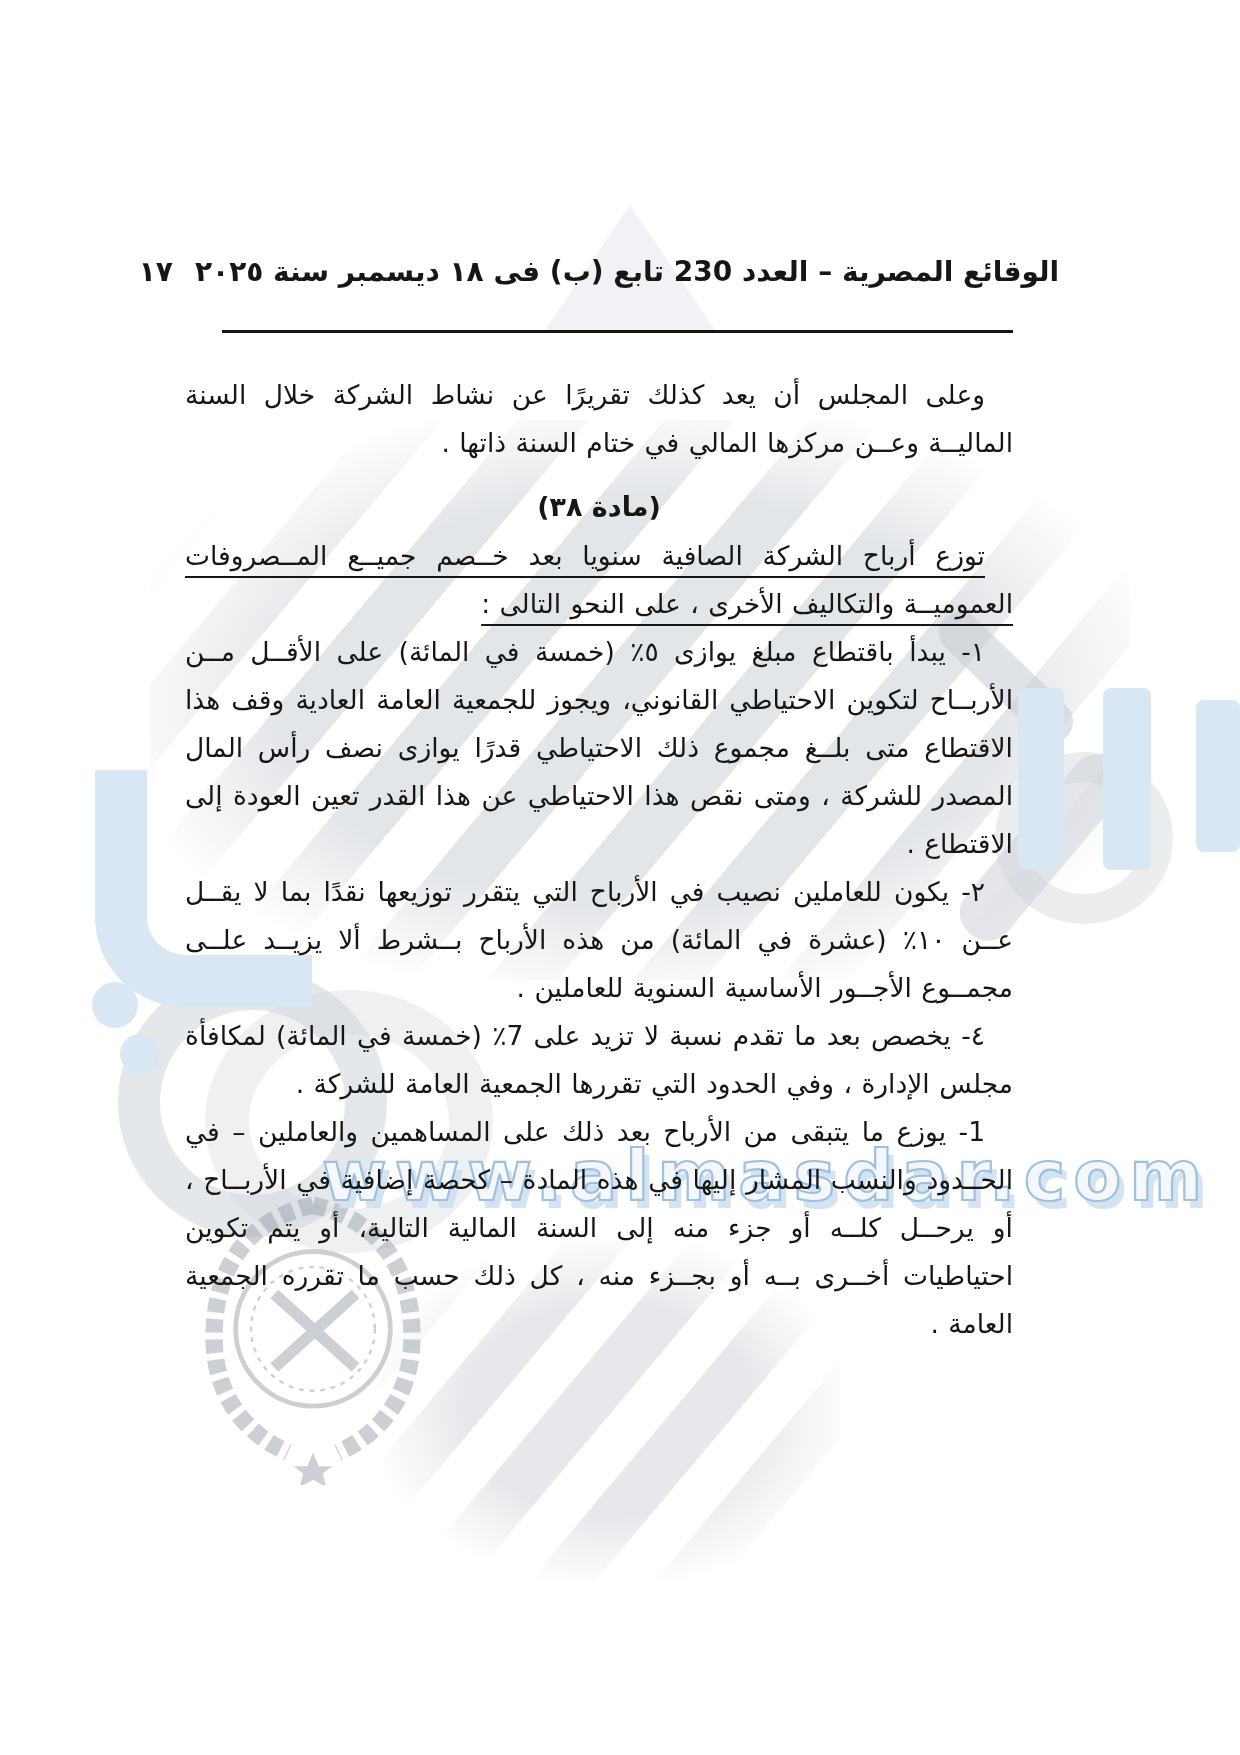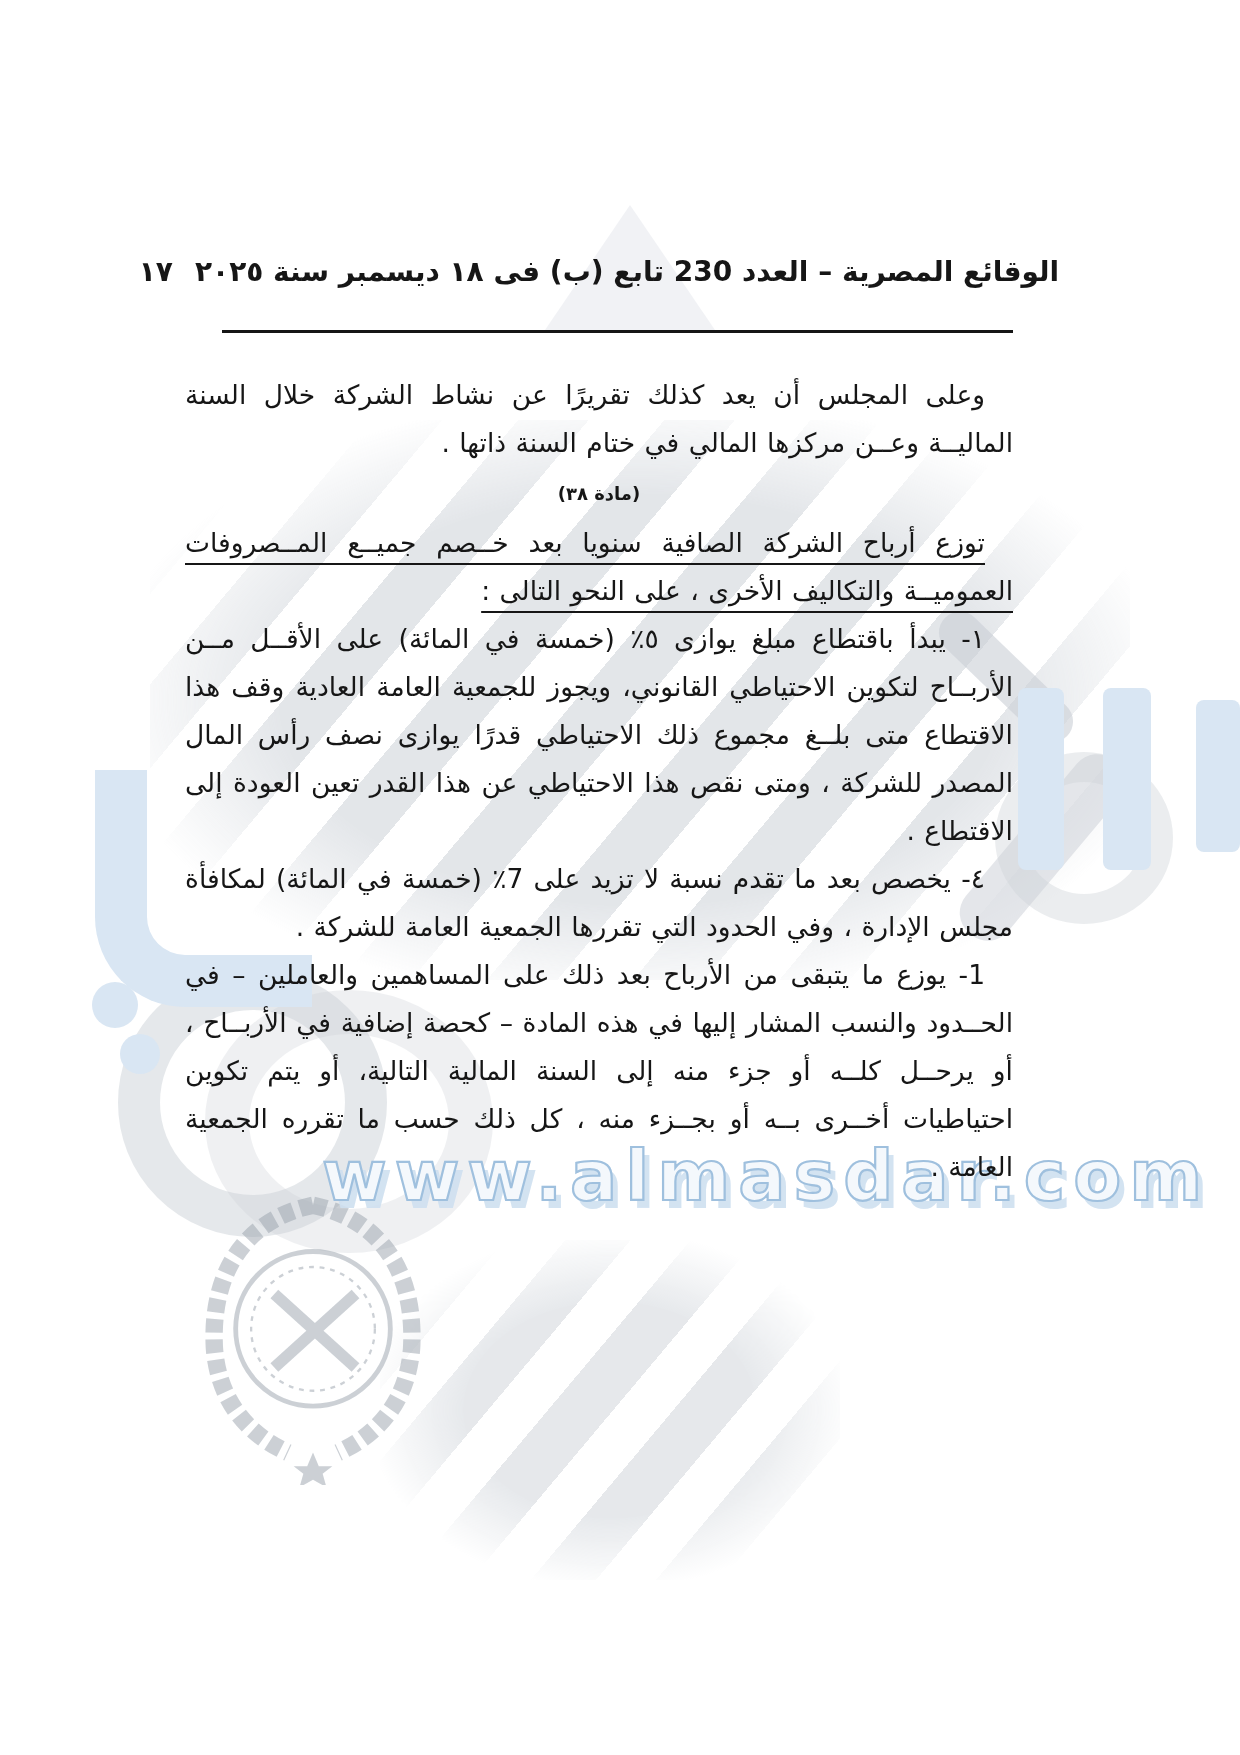--- a/index.html
+++ b/index.html
@@ -75,22 +75,22 @@
     text-align:justify;text-indent:28px;
     word-spacing:1px;
   }
   .para.first{margin-top:38px;}
   .underlined{
     text-decoration:underline;
     text-underline-offset:11px;
     text-decoration-thickness:1.5px;
   }
   .art-heading{
-    margin:4px 0 2px 0;text-align:center;
-    font-size:18px;font-weight:700;line-height:46px;
+    margin:17px 0 2px 0;text-align:center;
+    font-size:27px;font-weight:700;line-height:46px;
   }
 </style>
 </head>
 <body>
 
 <div class="page">
 
   <div class="wm">
     <div class="tri"></div>
     <div class="stripes"></div>
@@ -133,17 +133,18 @@
 
     <div class="hdr-rule"></div>
 
     <p class="para first">وعلى المجلس أن يعد كذلك تقريرًا عن نشاط الشركة خلال السنة الماليــة وعــن مركزها المالي في ختام السنة ذاتها .</p>
 
     <h2 class="art-heading">(مادة ٣٨)</h2>
 
     <p class="para underlined">توزع أرباح الشركة الصافية سنويا بعد خــصم جميــع المــصروفات العموميــة والتكاليف الأخرى ، على النحو التالى :</p>
 
     <p class="para">١- يبدأ باقتطاع مبلغ يوازى ٥٪ (خمسة في المائة) على الأقــل مــن الأربــاح لتكوين الاحتياطي القانوني، ويجوز للجمعية العامة العادية وقف هذا الاقتطاع متى بلــغ مجموع ذلك الاحتياطي قدرًا يوازى نصف رأس المال المصدر للشركة ، ومتى نقص هذا الاحتياطي عن هذا القدر تعين العودة إلى الاقتطاع .</p>
+    <p class="para">٢- يكون للعاملين نصيب في الأرباح التي يتقرر توزيعها نقدًا بما لا يقــل عــن ١٠٪ (عشرة في المائة) من هذه الأرباح بــشرط ألا يزيــد علــى مجمــوع الأجــور الأساسية السنوية للعاملين .</p>
     <p class="para">٤- يخصص بعد ما تقدم نسبة لا تزيد على 7٪ (خمسة في المائة) لمكافأة مجلس الإدارة ، وفي الحدود التي تقررها الجمعية العامة للشركة .</p>
     <p class="para">1- يوزع ما يتبقى من الأرباح بعد ذلك على المساهمين والعاملين – في الحــدود والنسب المشار إليها في هذه المادة – كحصة إضافية في الأربــاح ، أو يرحــل كلــه أو جزء منه إلى السنة المالية التالية، أو يتم تكوين احتياطيات أخــرى بــه أو بجــزء منه ، كل ذلك حسب ما تقرره الجمعية العامة .</p>
 
   </div>
 </div>
 
 </body></html>

